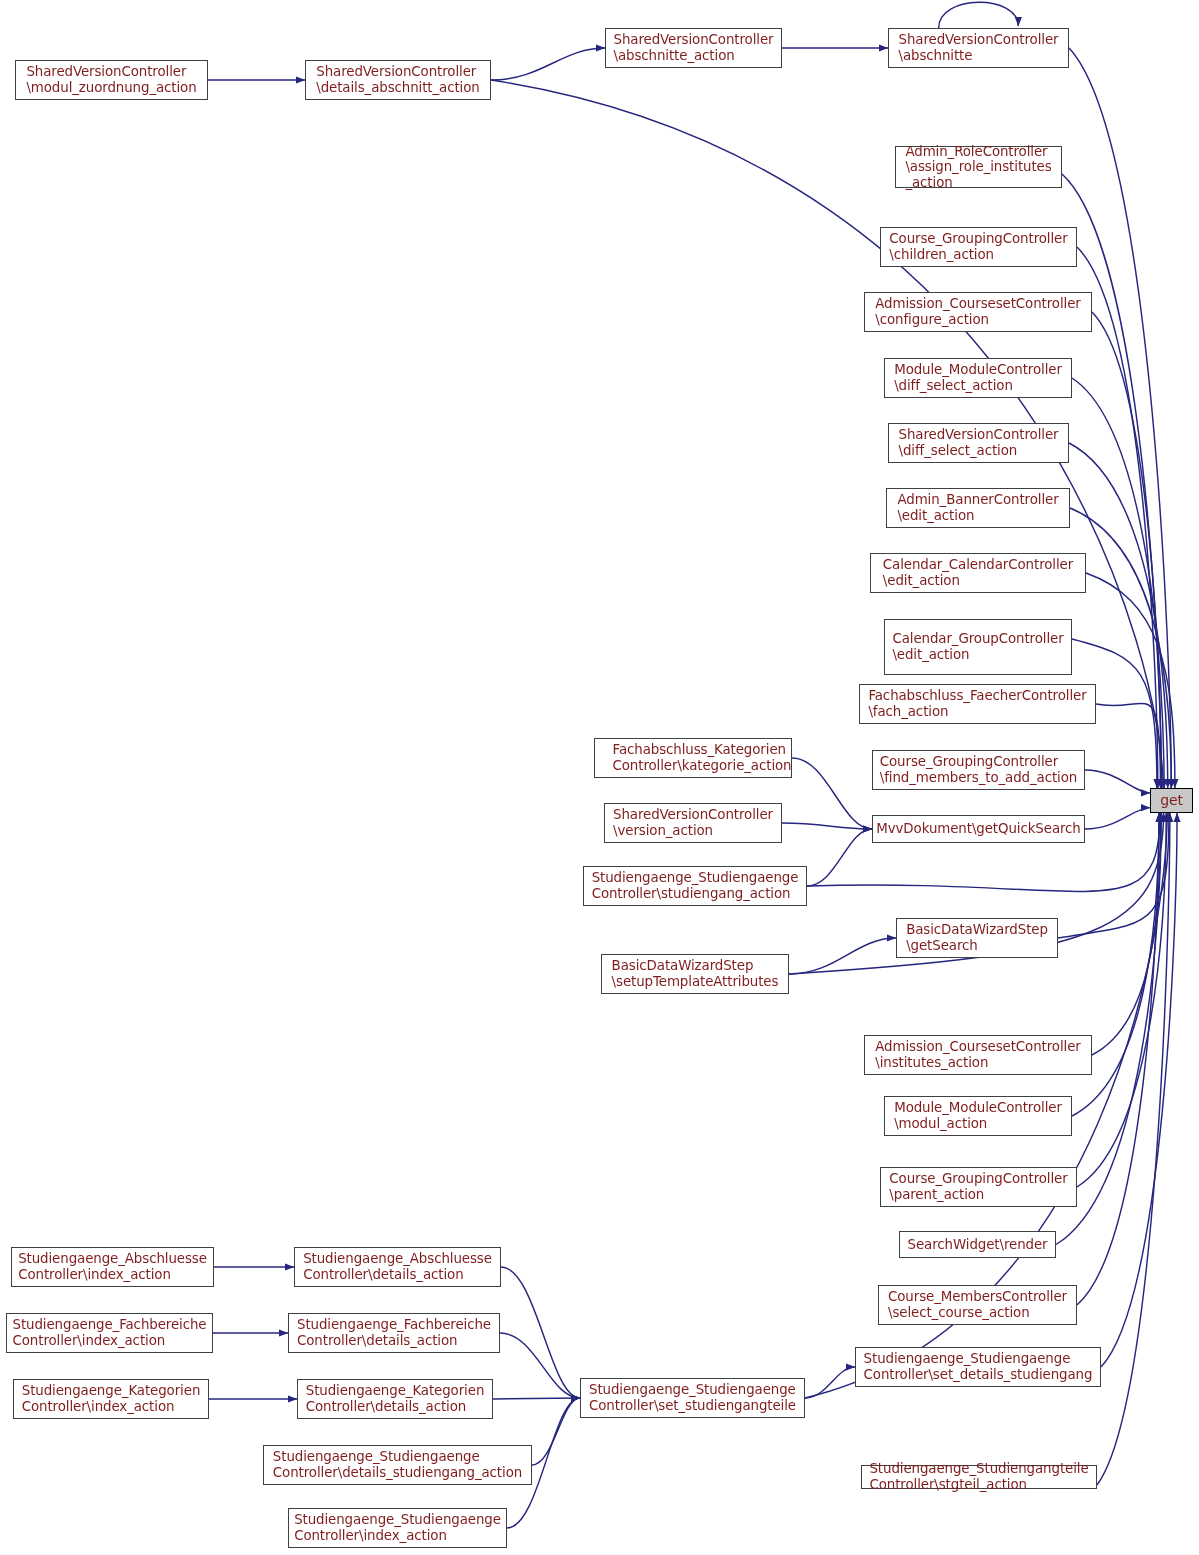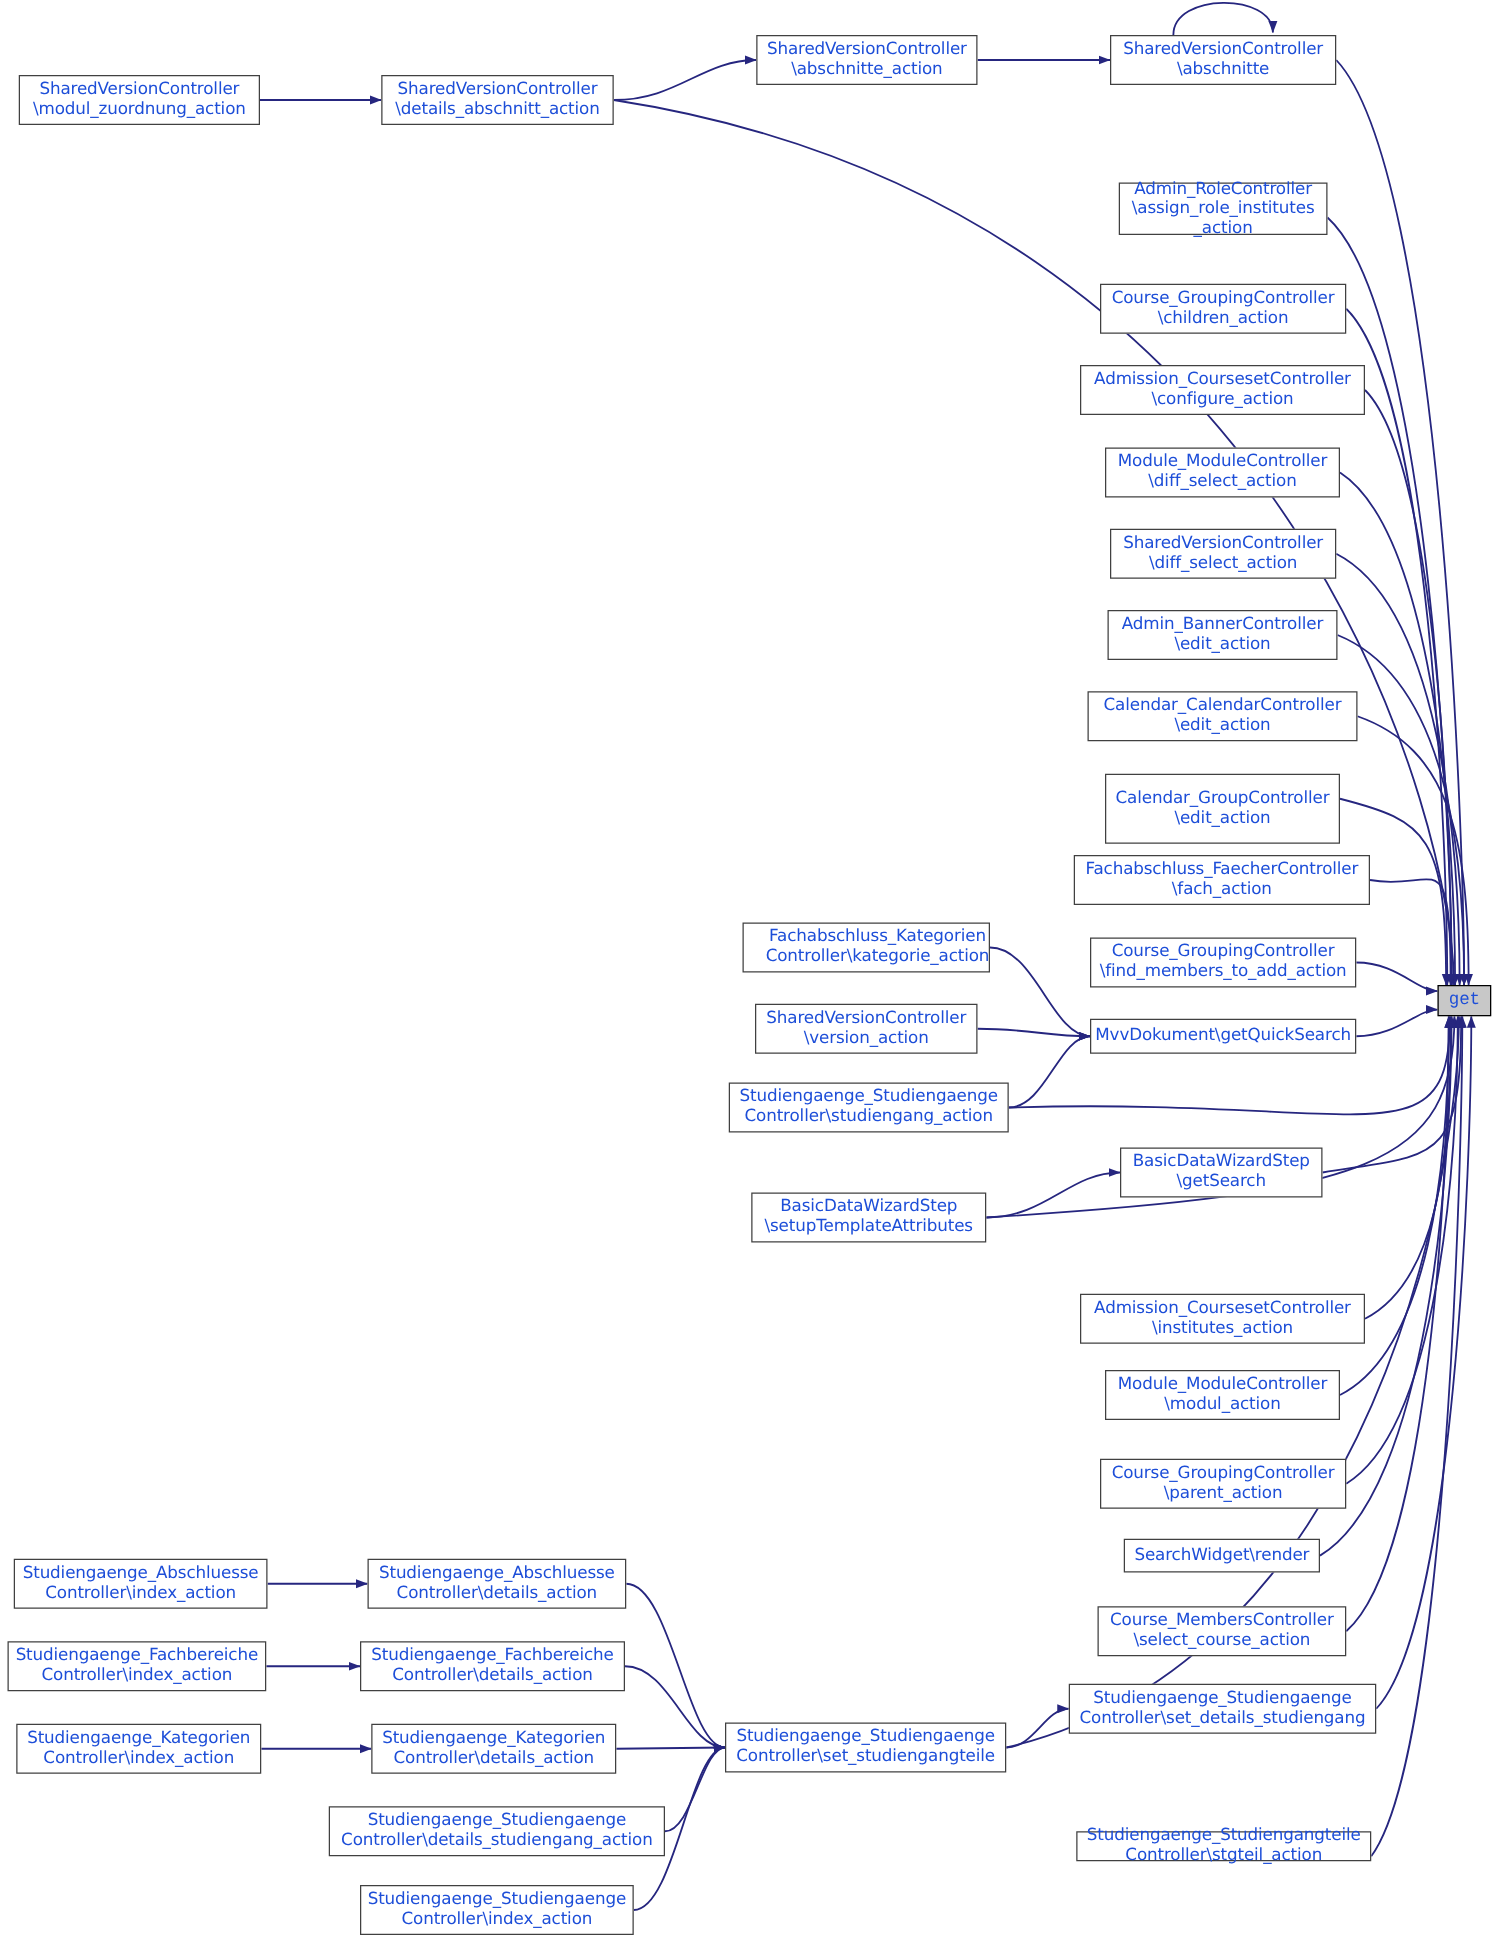--- a/index.html
+++ b/index.html
@@ -21,36 +21,34 @@
     top: 0;
     width: 1199px;
     height: 1555px;
     pointer-events: none;
   }
   .node {
     position: absolute;
     box-sizing: border-box;
     border: 1.3px solid #404040;
     background: #ffffff;
-    color: #1d4ed8;
+    color: #7f1d1d;
     display: flex;
     align-items: center;
     justify-content: center;
-    text-align: center;
     line-height: 1.16;
     font-size: 13.4px;
     letter-spacing: -0.1px;
     white-space: pre-line;
     padding: 0 2px;
   }
   .node.highlight {
     background: #c8c8c8;
     border-color: #000000;
     font-size: 14px;
-    font-family: Liberation Mono, monospace;
   }
 </style>
 </head>
 <body>
 
 <div id="canvas">
   <svg id="edges" viewBox="0 0 1199 1555" xmlns="http://www.w3.org/2000/svg">
     <defs>
       <marker id="ah" markerWidth="10" markerHeight="8" refX="9.2" refY="4" orient="auto" markerUnits="userSpaceOnUse">
         <path d="M0,0.4 L9.6,4 L0,7.6 z" fill="#26267f"></path>

